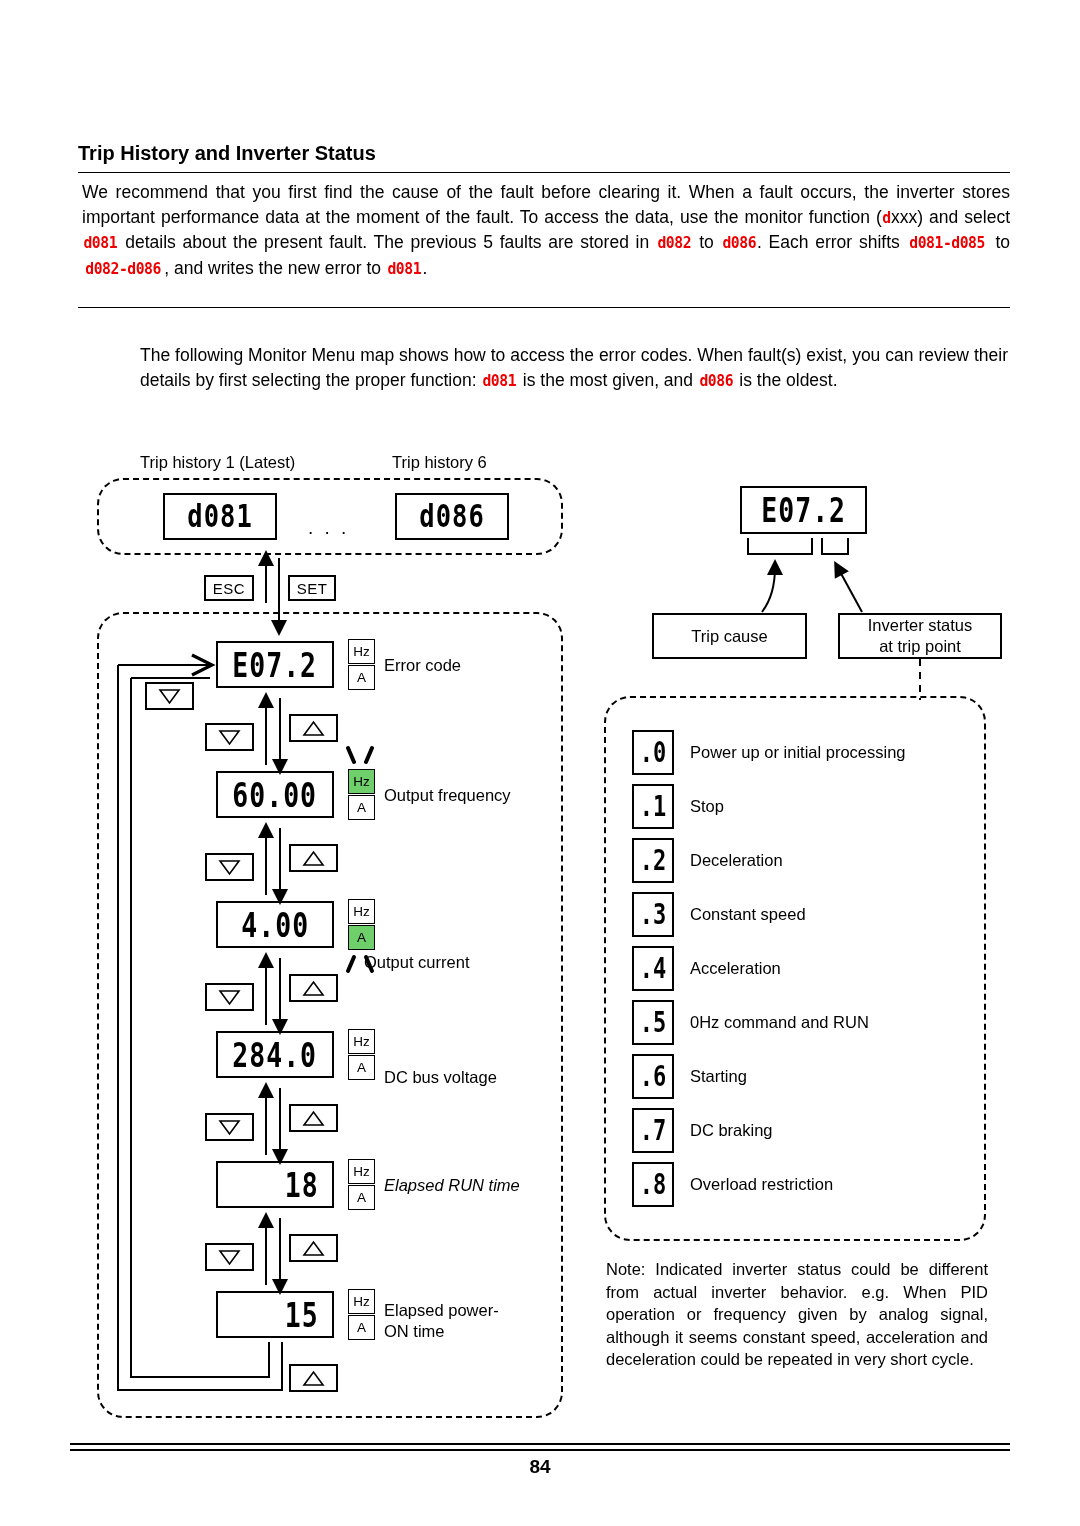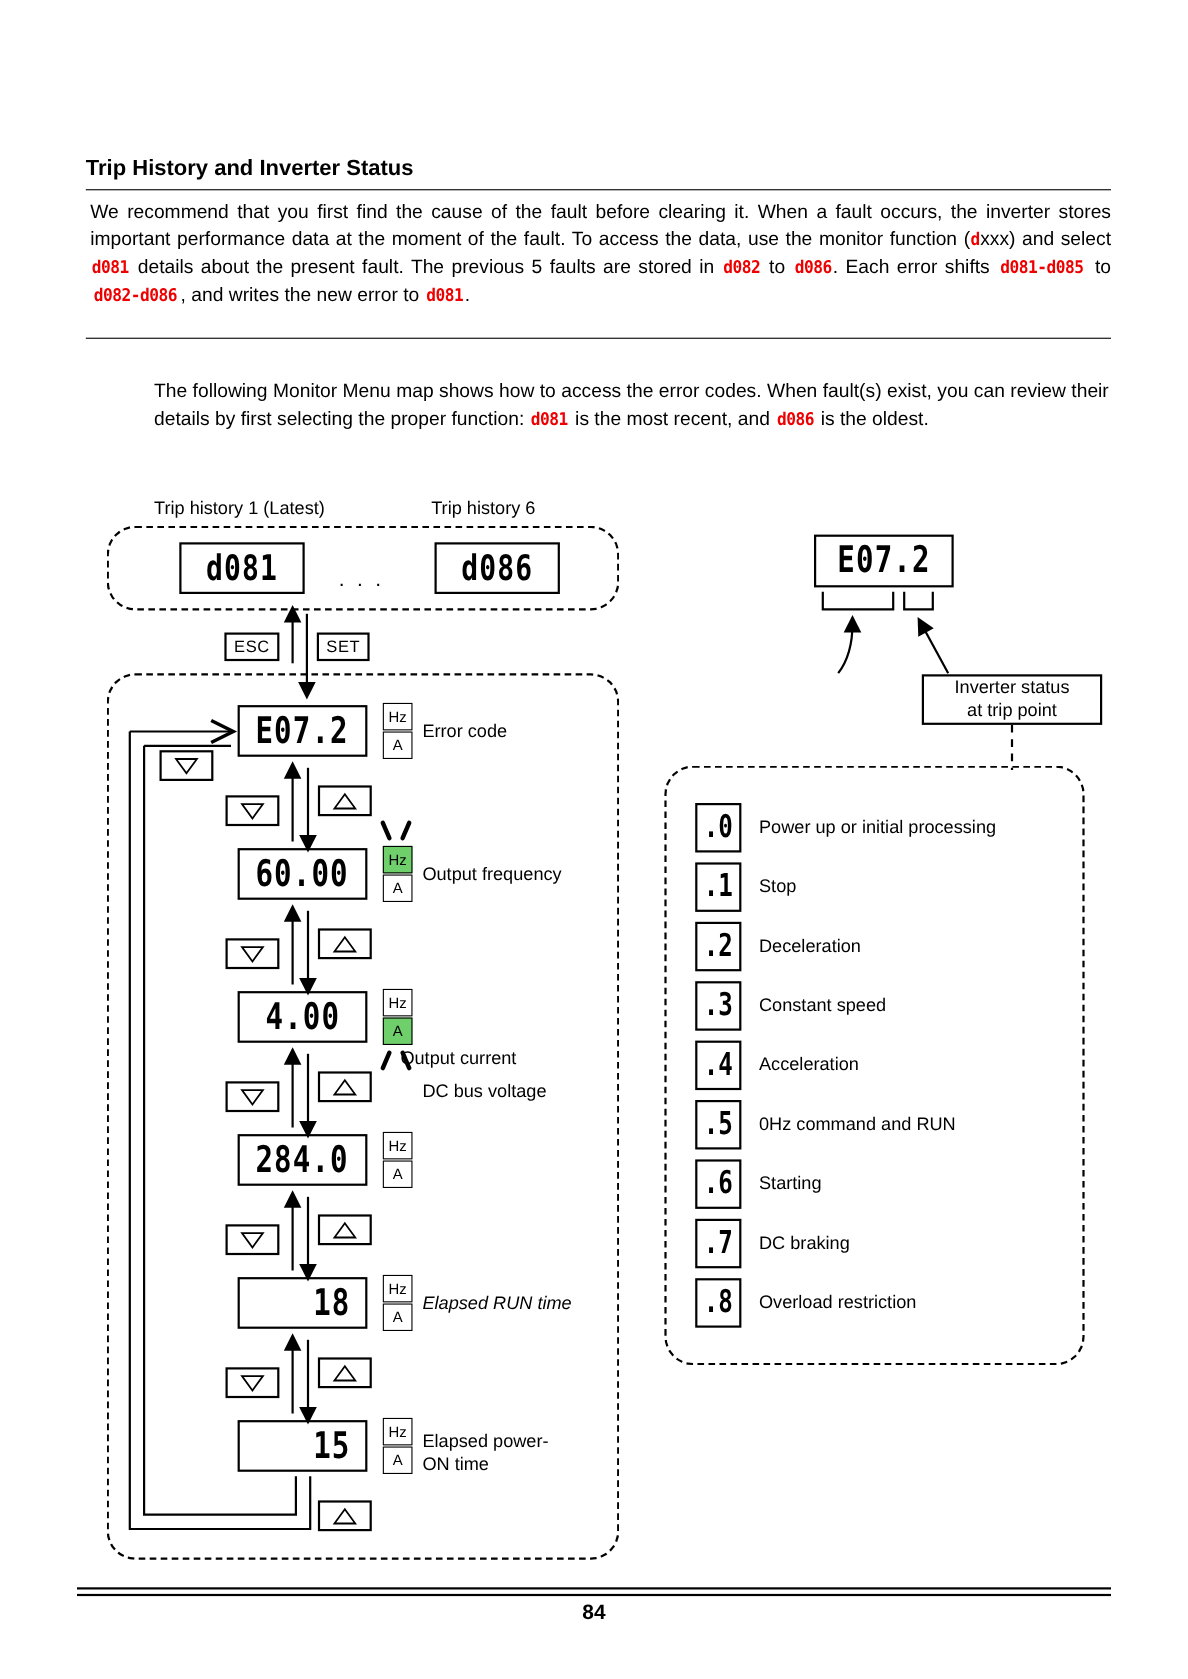--- a/index.html
+++ b/index.html
@@ -89,21 +89,21 @@
 
   <div class="h2">Trip History and Inverter Status</div>
   <div class="rule-thin" style="top:172px;"></div>
   <div class="rule-thin" style="top:307px;"></div>
 
   <div class="para p1">
     <span>We recommend that you first find the cause of the fault before clearing it. When a fault occurs, the inverter stores important performance data at the moment of the fault. To access the data, use the monitor function (</span><span class="seg">d</span><span>xxx) and select </span><span class="seg">d081</span><span> details about the present fault. The previous 5 faults are stored in </span><span class="seg">d082</span><span> to </span><span class="seg">d086</span><span>. Each error shifts </span><span class="seg">d081-d085</span><span> to </span><span class="seg">d082-d086</span><span>, and writes the new error to </span><span class="seg">d081</span><span>.</span>
   </div>
 
   <div class="para p2">
-    <span>The following Monitor Menu map shows how to access the error codes. When fault(s) exist, you can review their details by first selecting the proper function: </span><span class="seg">d081</span><span> is the most recent, and </span><span class="seg">d086</span><span> is the oldest.</span>
+    <span>The following Monitor Menu map shows how to access the error codes. When fault(s) exist, you can review their details by first selecting the proper function: </span><span class="seg">d081</span><span> is the most given, and </span><span class="seg">d086</span><span> is the oldest.</span>
   </div>
 
   <div class="lbl" style="left:140px;top:452px;">Trip history 1 (Latest)</div>
   <div class="lbl" style="left:392px;top:452px;">Trip history 6</div>
 
   <div class="dashbox" style="left:97px;top:478px;width:466px;height:77px;"></div>
   <div class="lcd" style="left:163px;top:493px;width:114px;height:47px;">
     <span style="font-size:25px;">d081</span>
   </div>
   <div class="lbl" style="left:308px;top:517px;font-size:19px;letter-spacing:3px;">. . .</div>
@@ -135,40 +135,41 @@
   </div>
   <div class="unitbox" style="left:348px;top:899px;width:27px;height:25px;">Hz</div>
   <div class="unitbox on" style="left:348px;top:925px;width:27px;height:25px;">A</div>
   <div class="lbl" style="left:364px;top:920px;margin-top:32px;">Output current</div>
 
   <div class="lcd" style="left:216px;top:1031px;width:118px;height:47px;">
     <span style="font-size:26px;">284.0</span>
   </div>
   <div class="unitbox" style="left:348px;top:1029px;width:27px;height:25px;">Hz</div>
   <div class="unitbox" style="left:348px;top:1055px;width:27px;height:25px;">A</div>
-  <div class="lbl" style="left:384px;top:982px;">DC bus voltage</div>
+  <div class="lbl" style="left:384px;top:1067px;">DC bus voltage</div>
 
   <div class="lcd" style="left:216px;top:1161px;width:118px;height:47px;justify-content:flex-end;padding-right:14px;">
     <span style="font-size:26px;">18</span>
   </div>
   <div class="unitbox" style="left:348px;top:1159px;width:27px;height:25px;">Hz</div>
   <div class="unitbox" style="left:348px;top:1185px;width:27px;height:25px;">A</div>
   <div class="lbl" style="left:384px;top:1175px;font-style:italic;">Elapsed RUN time</div>
 
   <div class="lcd" style="left:216px;top:1291px;width:118px;height:47px;justify-content:flex-end;padding-right:14px;">
     <span style="font-size:26px;">15</span>
   </div>
   <div class="unitbox" style="left:348px;top:1289px;width:27px;height:25px;">Hz</div>
   <div class="unitbox" style="left:348px;top:1315px;width:27px;height:25px;">A</div>
   <div class="lbl" style="left:384px;top:1300px;white-space:pre;">Elapsed power-
 ON time</div>
 
   <div class="lcd" style="left:740px;top:486px;width:127px;height:48px;">
     <span style="font-size:26px;">E07.2</span>
   </div>
+  <div class="cbox" style="left:652px;top:613px;width:155px;height:46px;">Trip cause</div>
   <div class="cbox" style="left:838px;top:613px;width:164px;height:46px;white-space:pre;">Inverter status
 at trip point</div>
 
   <div class="dashbox" style="left:604px;top:696px;width:382px;height:545px;"></div>
 
   <div class="statbox" style="left:632px;top:730px;width:42px;height:45px;">
       <span>.0</span>
     </div>
   <div class="lbl" style="left:690px;top:742px;">Power up or initial processing</div>
 
@@ -205,20 +206,21 @@
   <div class="statbox" style="left:632px;top:1108px;width:42px;height:45px;">
       <span>.7</span>
     </div>
   <div class="lbl" style="left:690px;top:1120px;">DC braking</div>
 
   <div class="statbox" style="left:632px;top:1162px;width:42px;height:45px;">
       <span>.8</span>
     </div>
   <div class="lbl" style="left:690px;top:1174px;">Overload restriction</div>
 
+  <div class="note" style="left:606px;top:1258px;width:382px;">Note: Indicated inverter status could be different from actual inverter behavior. e.g. When PID operation or frequency given by analog signal, although it seems constant speed, acceleration and deceleration could be repeated in very short cycle.</div>
 
   <div class="rule-double" style="top:1443px;"></div>
   <div class="pagenum" style="top:1456px;">84</div>
 
   <svg class="over" viewBox="0 0 1080 1526">
     <defs>
       <marker id="ah" markerWidth="11" markerHeight="11" refX="5" refY="5" orient="auto">
         <path d="M1,1 L9,5 L1,9 Z" fill="#000"></path>
       </marker>
       <marker id="ahOpen" markerWidth="13" markerHeight="13" refX="10" refY="6" orient="auto">

